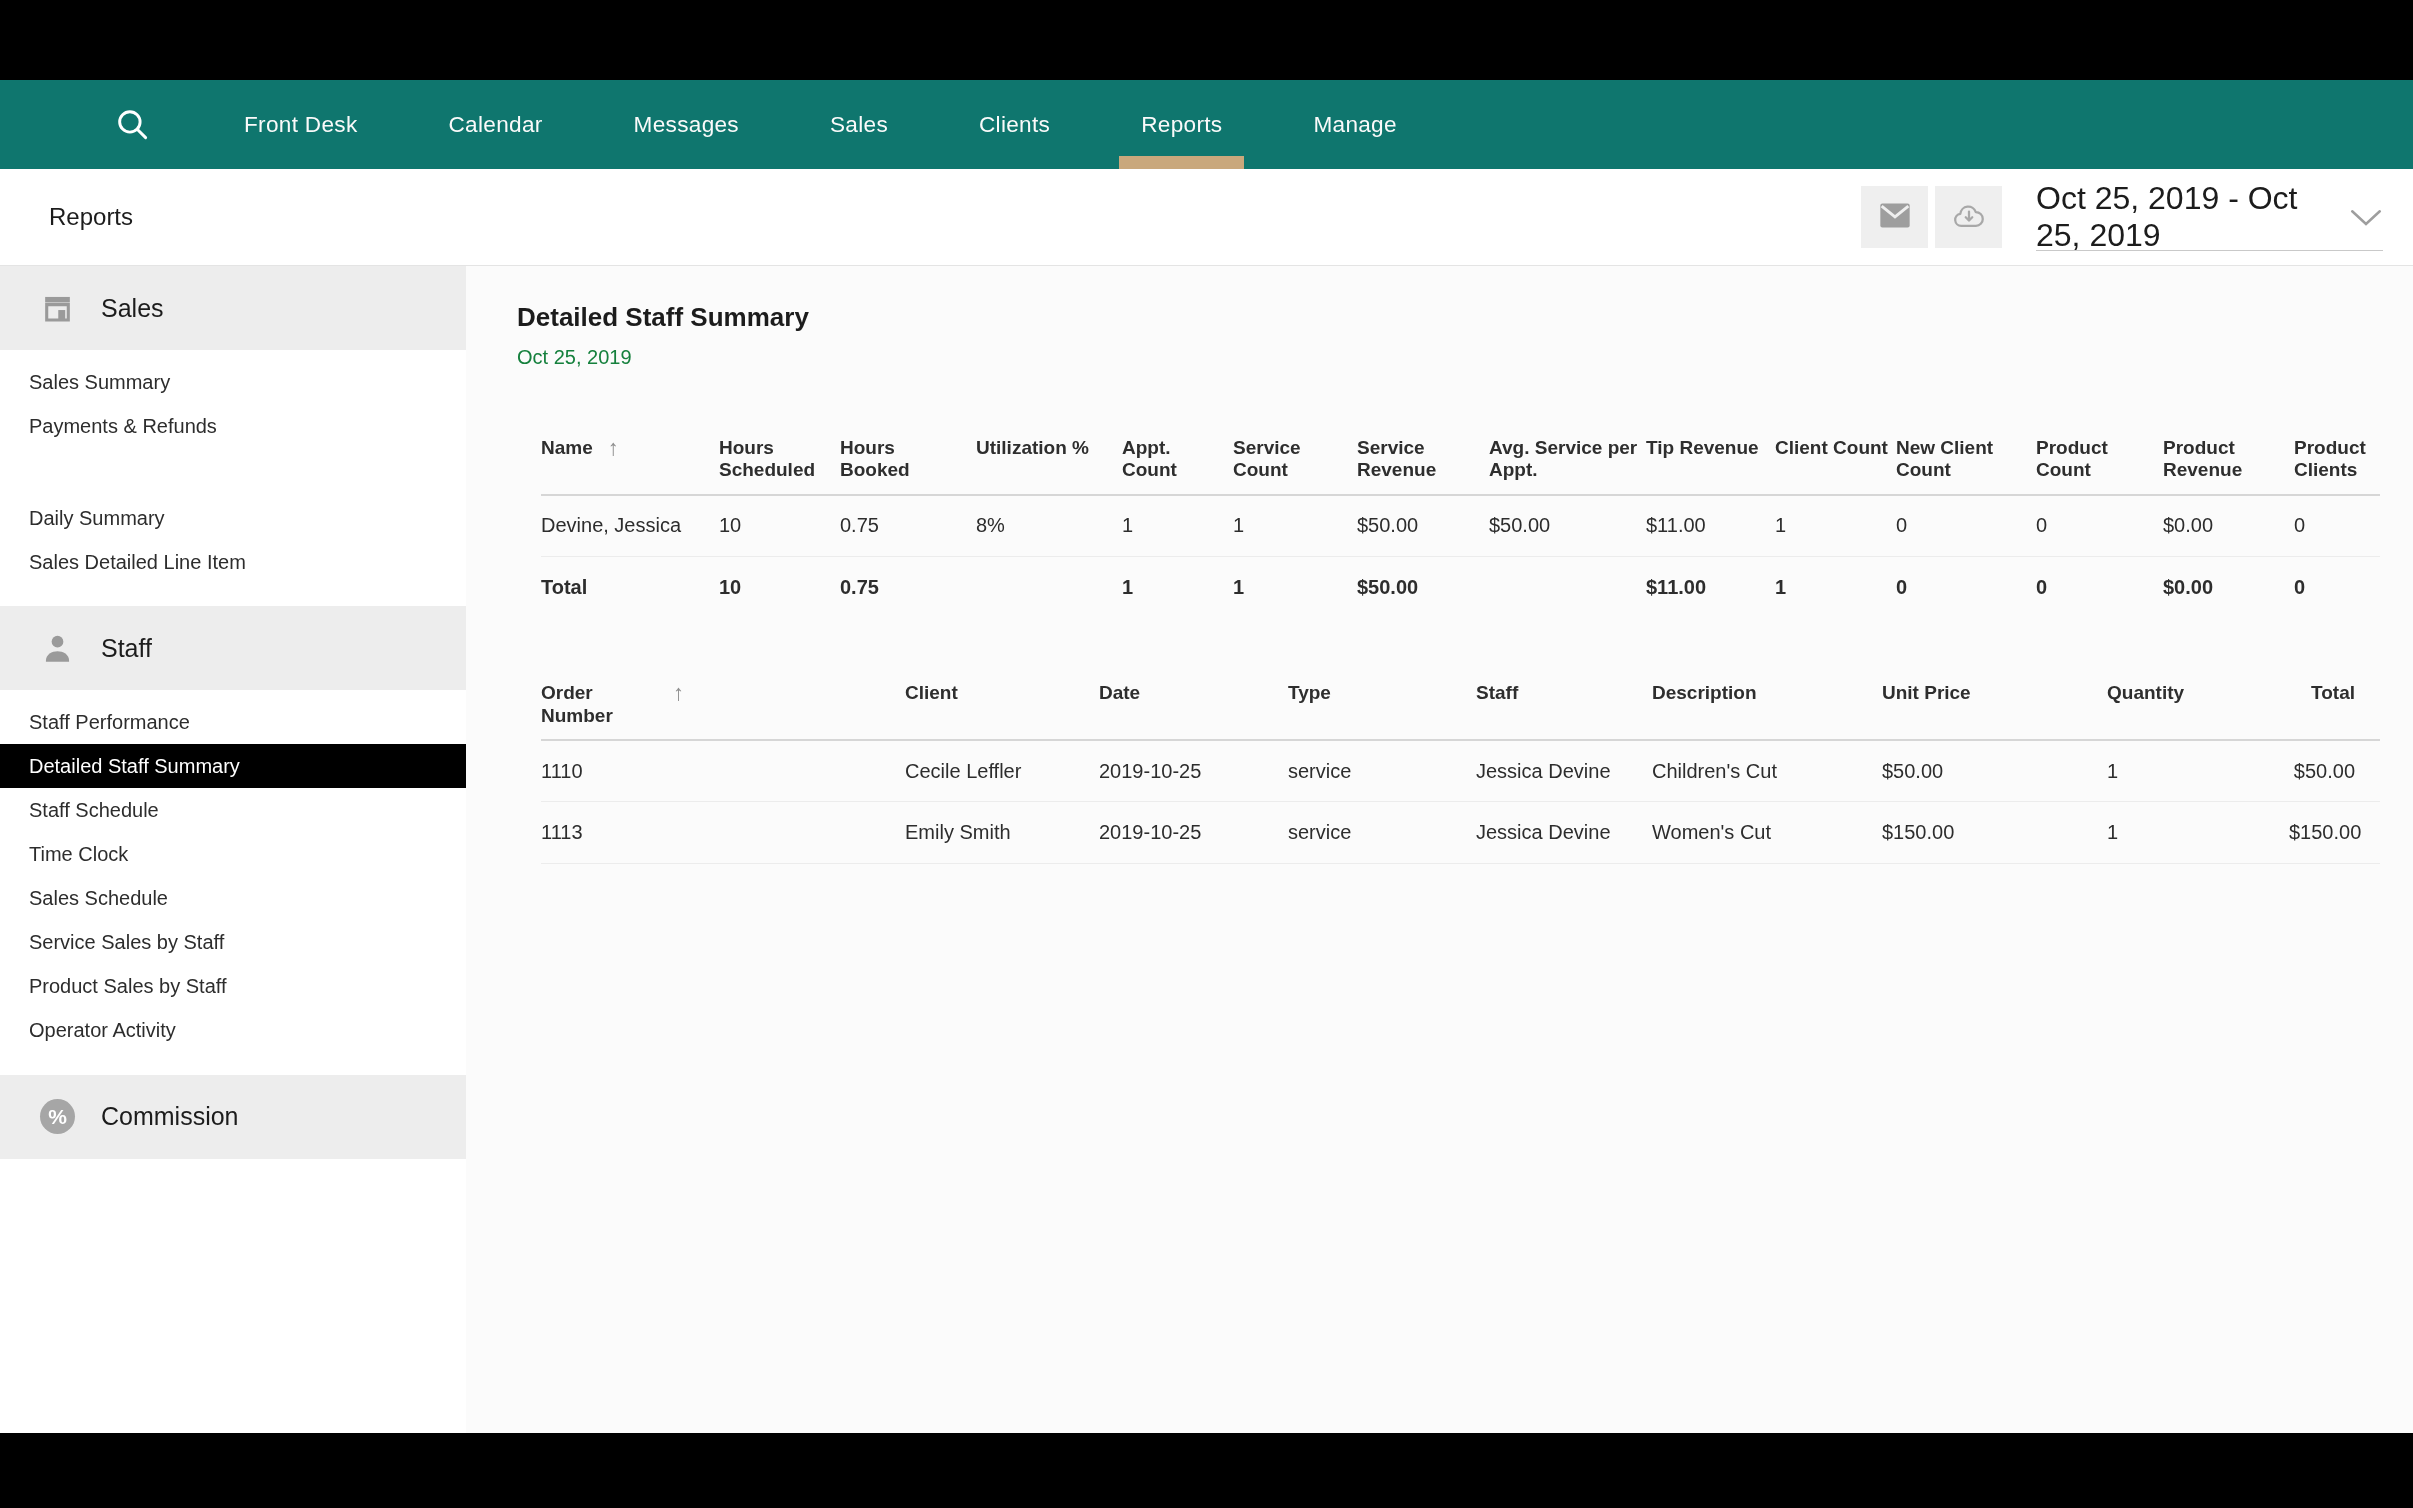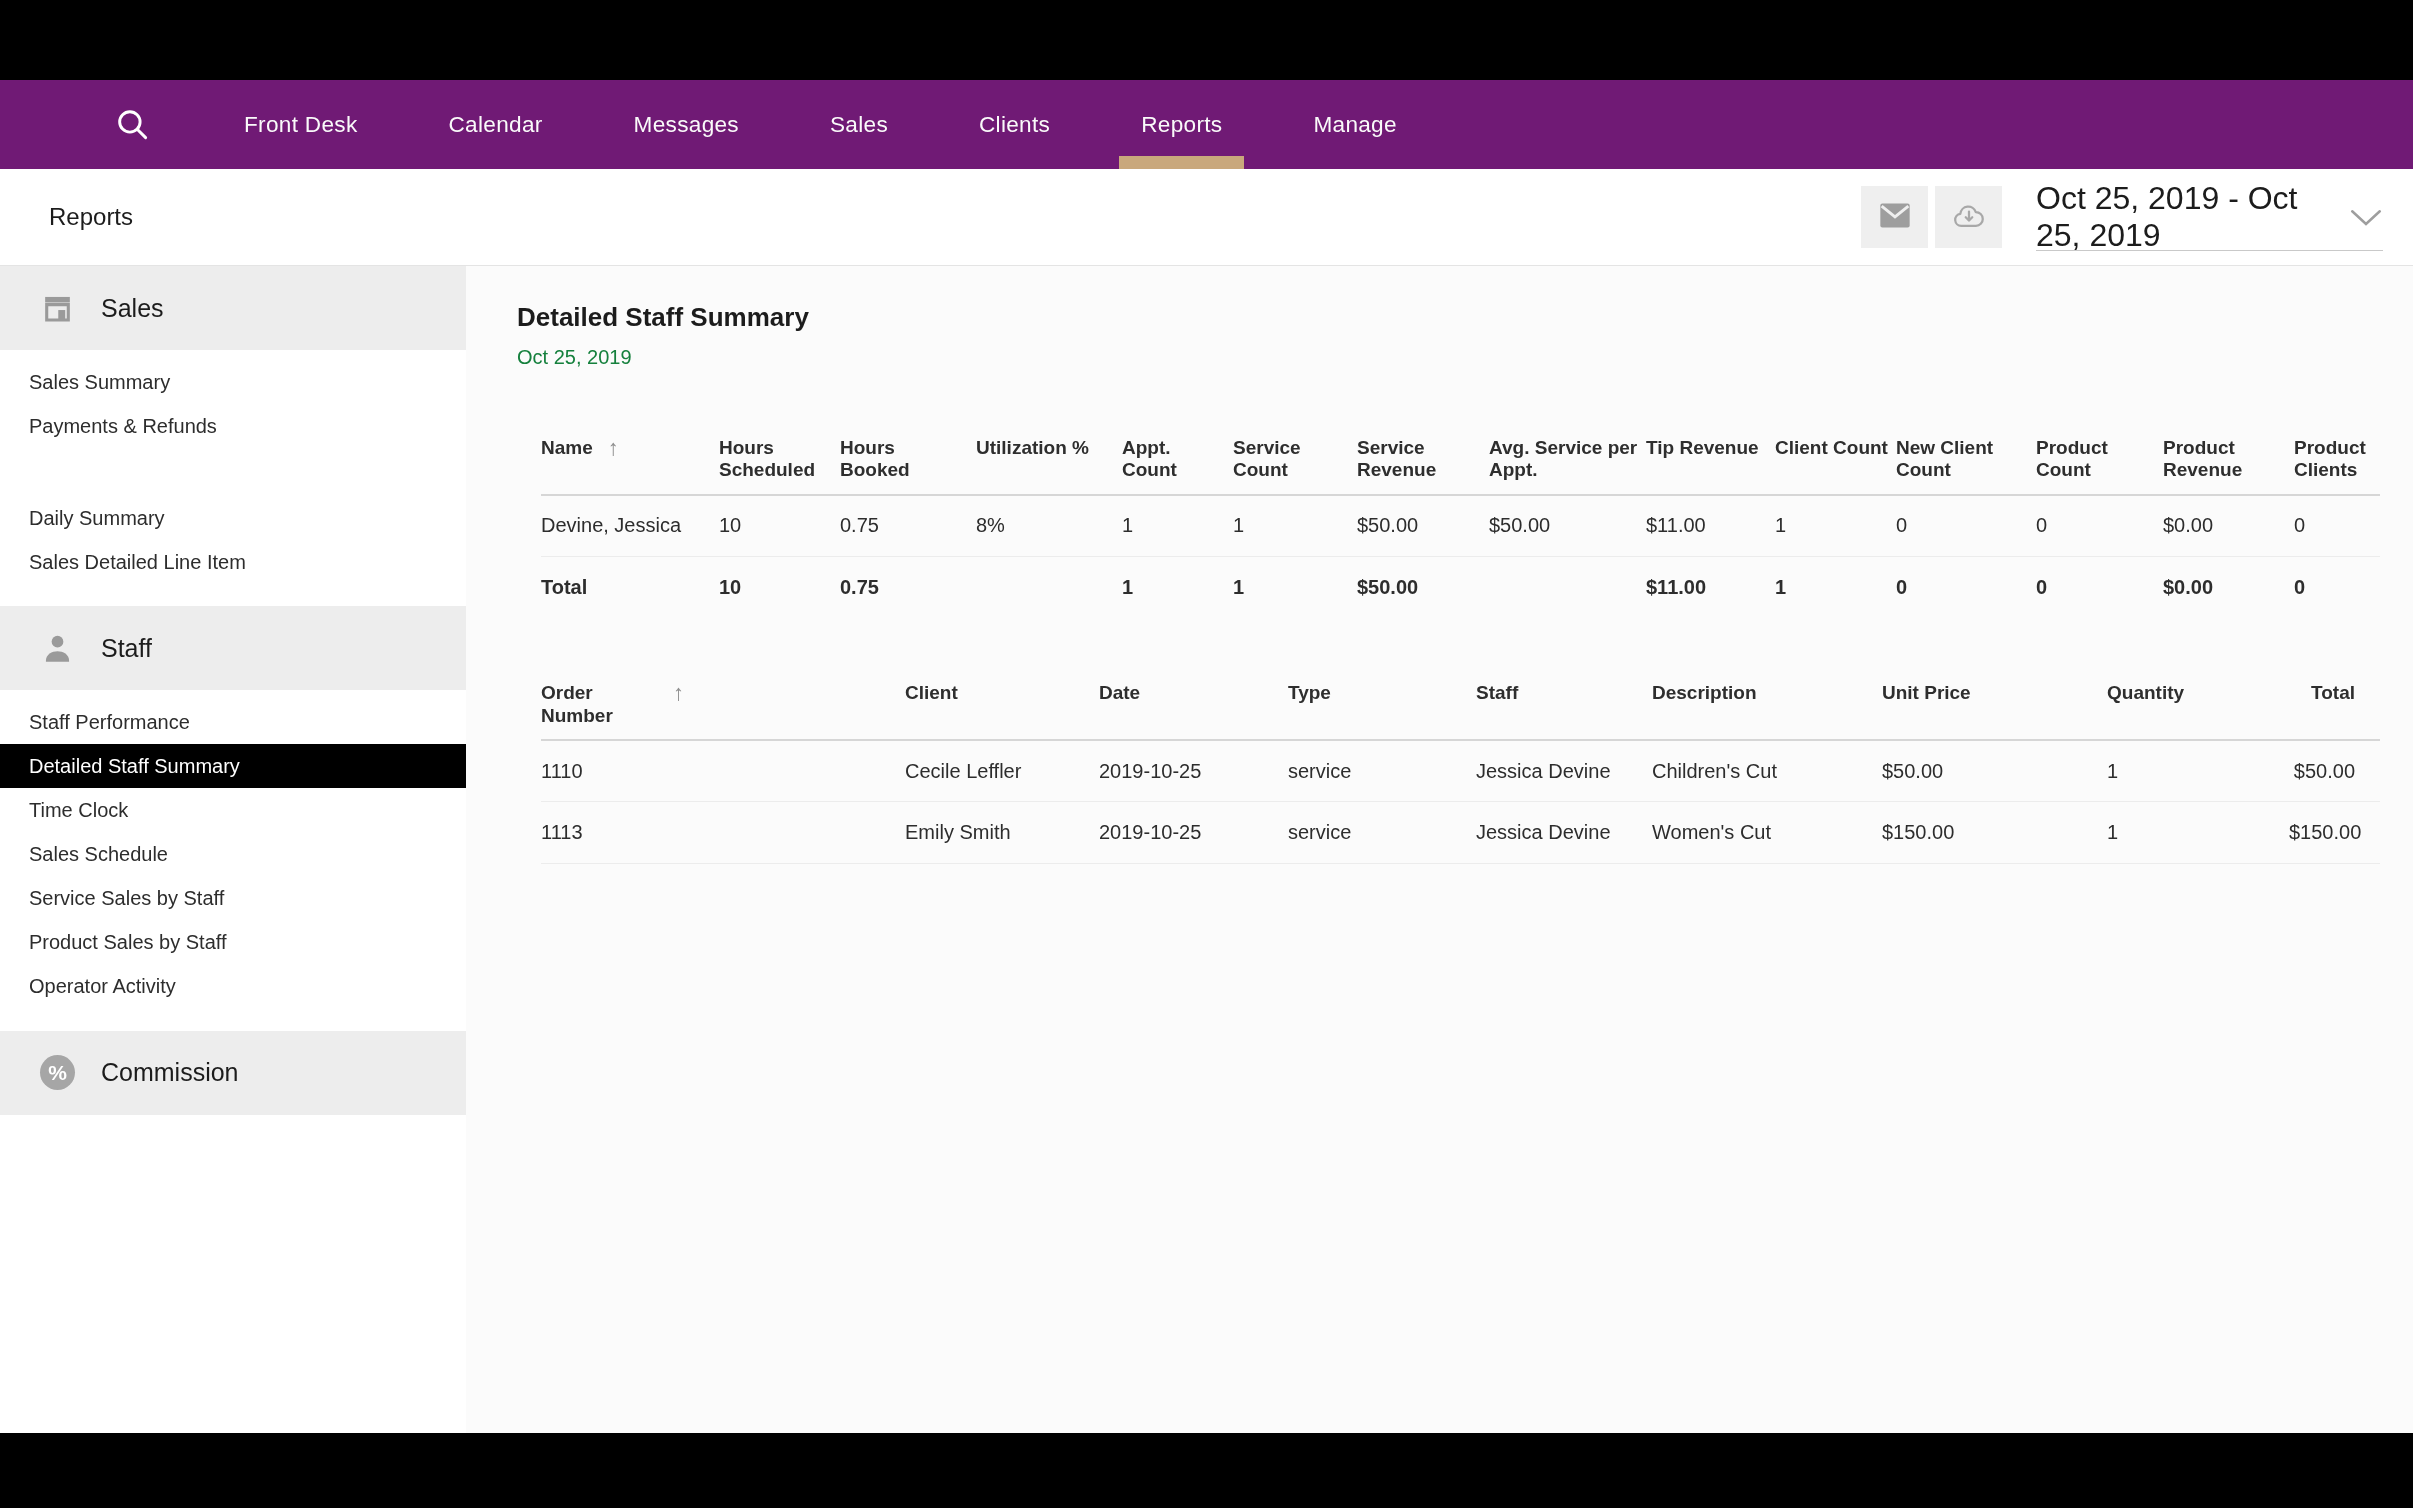--- a/index.html
+++ b/index.html
@@ -5,21 +5,21 @@
   html,body{margin:0;padding:0;background:#000;}
   *{box-sizing:border-box;}
   .screen{position:relative;width:2413px;height:1508px;overflow:hidden;background:#000;
           font-family:"Liberation Sans",sans-serif;-webkit-font-smoothing:antialiased;}
 
   
   .topbar{height:80px;background:#000;}
   .bottombar{height:75px;background:#000;}
 
   
-  nav{height:89px;background:#701a75;display:flex;align-items:center;padding-left:113px;}
+  nav{height:89px;background:#0f766e;display:flex;align-items:center;padding-left:113px;}
   .nav-search{width:39px;height:39px;display:flex;align-items:center;justify-content:center;cursor:pointer;}
   .nav-items{display:flex;gap:47px;margin-left:70px;list-style:none;margin-top:0;margin-bottom:0;padding:0;height:89px;}
   .nav-items li{position:relative;display:flex;align-items:center;height:89px;padding:0 22px;
                 color:#fafafa;font-size:22.6px;letter-spacing:0.3px;cursor:pointer;white-space:nowrap;}
   .nav-items li.active::after{content:"";position:absolute;left:0;bottom:0;width:100%;height:13.4px;
                 background:var(--accent,#c9a87c);}
 
   
   header{position:relative;height:97px;background:#fff;border-bottom:1.7px solid #e4e4e4;}
   .page-title{position:absolute;left:49px;top:50%;transform:translateY(-50%);
@@ -179,20 +179,21 @@
             <svg width="37" height="37" viewBox="0 0 24 24" fill="#9a9a9a">
               <circle cx="12" cy="7.6" r="3.8"></circle>
               <path d="M4.5 20 c0-4.2 3.9-6.2 7.5-6.2 s7.5 2 7.5 6.2 v0.6 h-15 z"></path>
             </svg>
           </span>
           <span class="sec-label">Staff</span>
         </div>
         <ul class="side-items">
             <li>Staff Performance</li>
             <li class="selected">Detailed Staff Summary</li>
+            <li>Staff Schedule</li>
             <li>Time Clock</li>
             <li>Sales Schedule</li>
             <li>Service Sales by Staff</li>
             <li>Product Sales by Staff</li>
             <li>Operator Activity</li>
           </ul>
       </div>
 
       <div class="section section-commission">
         <div class="section-header">

